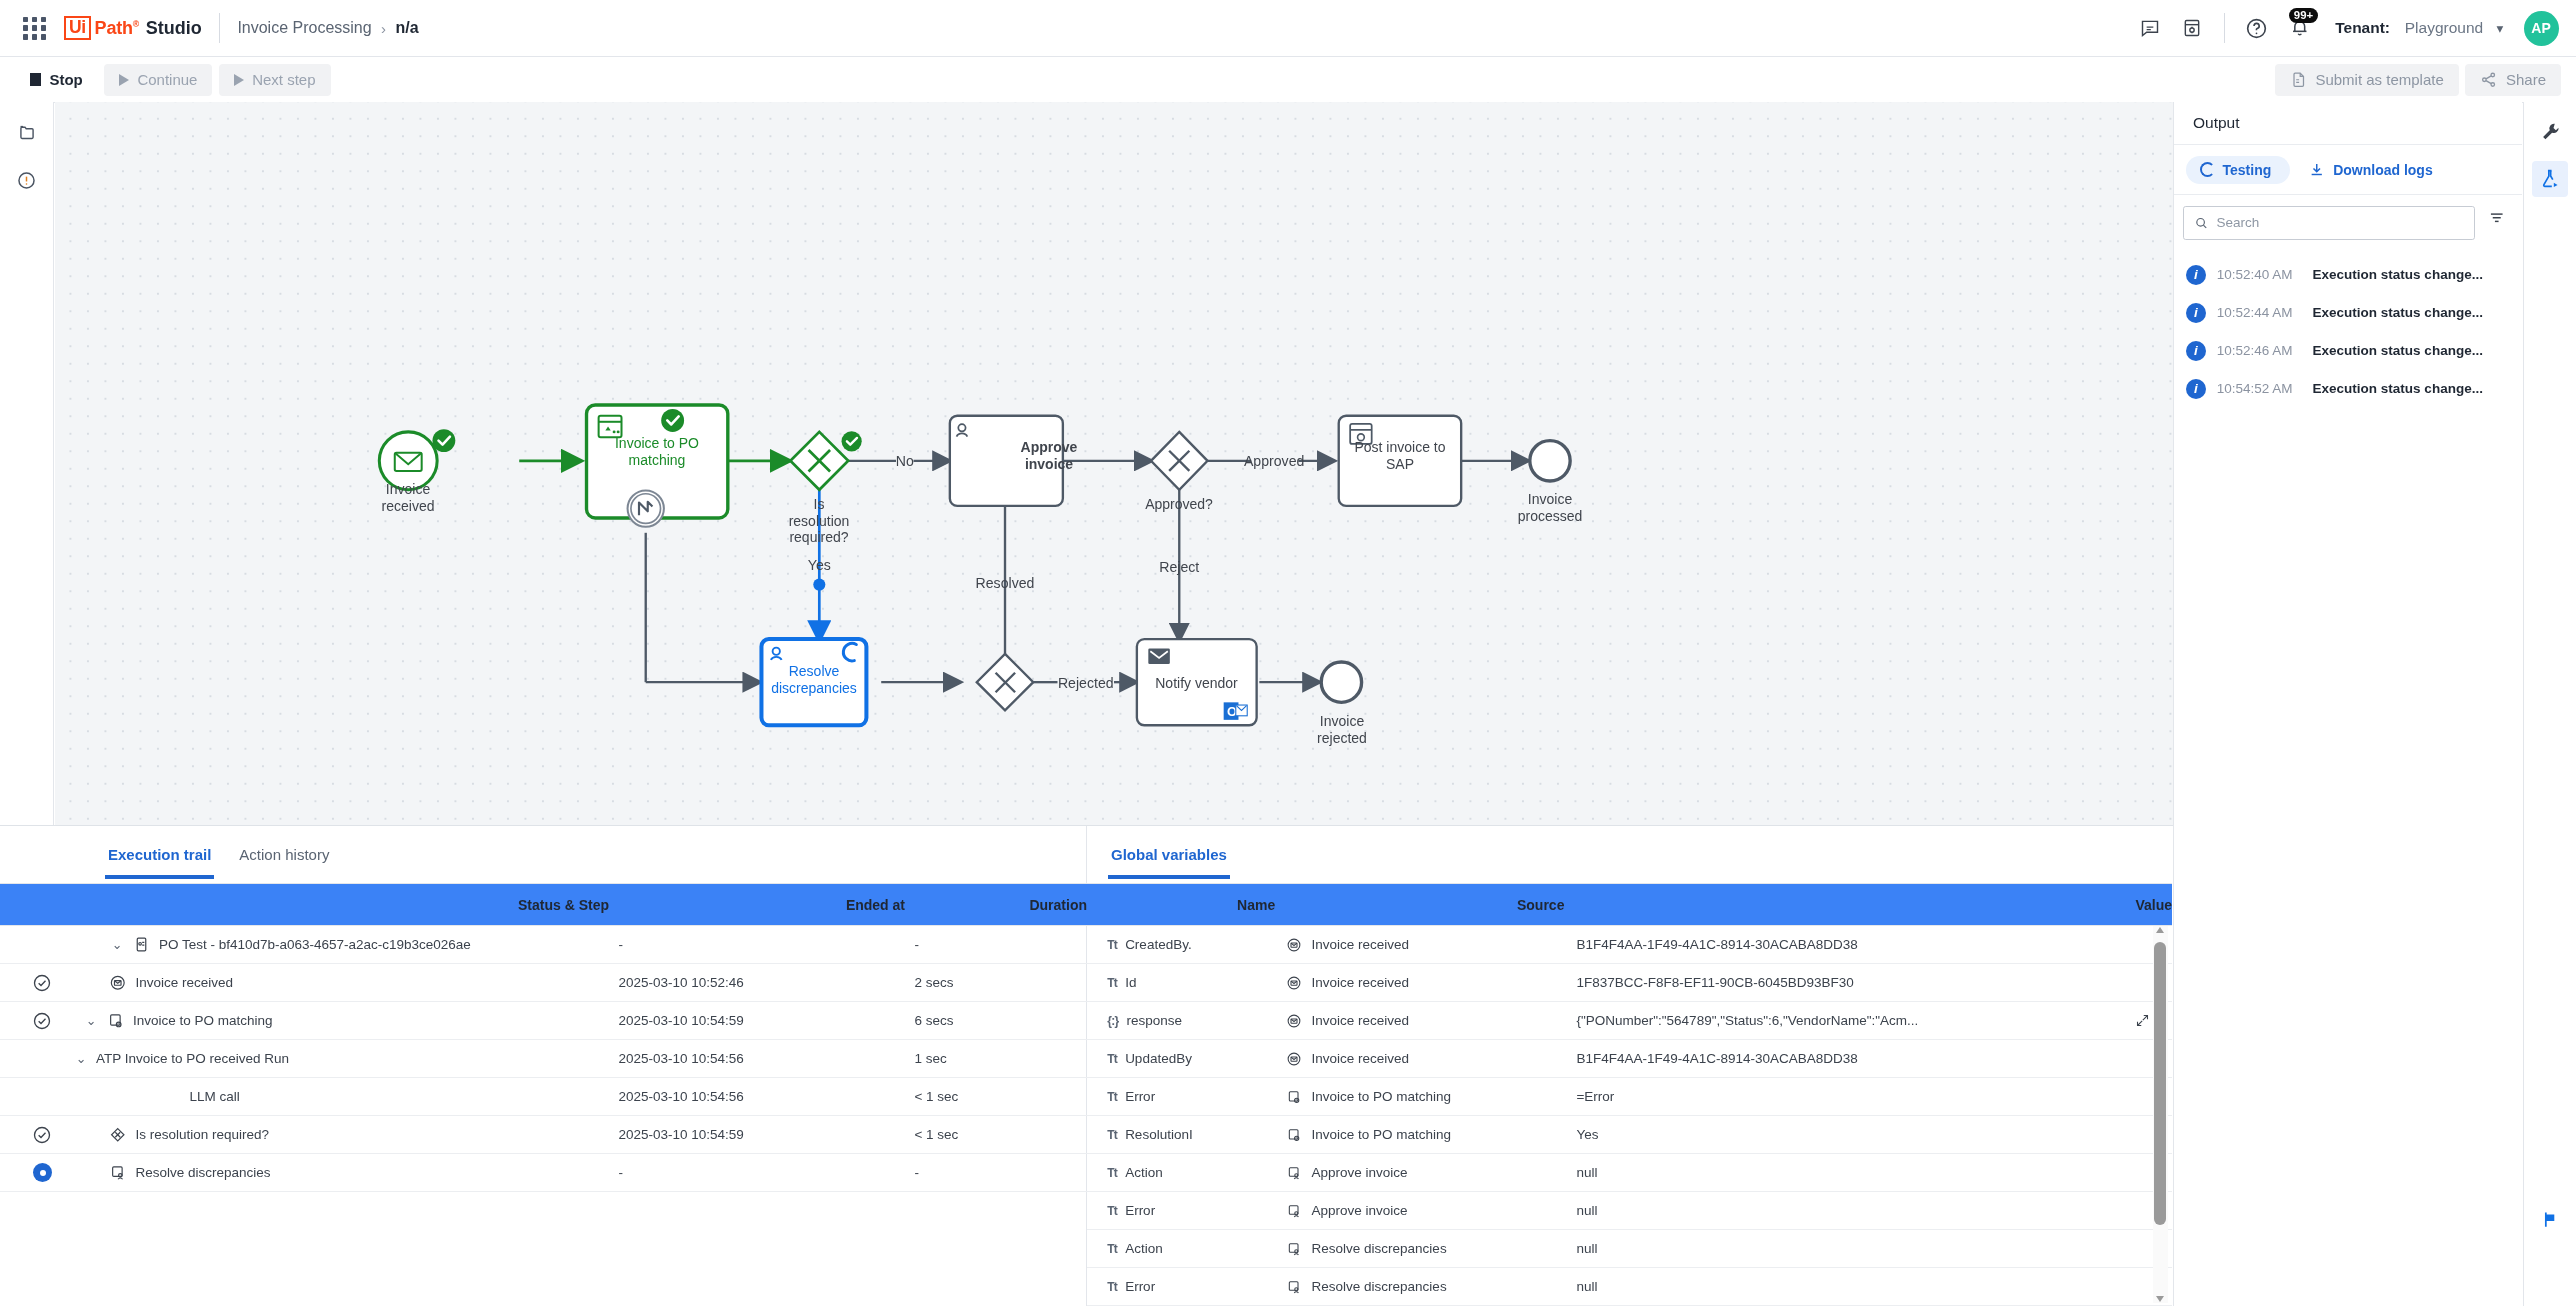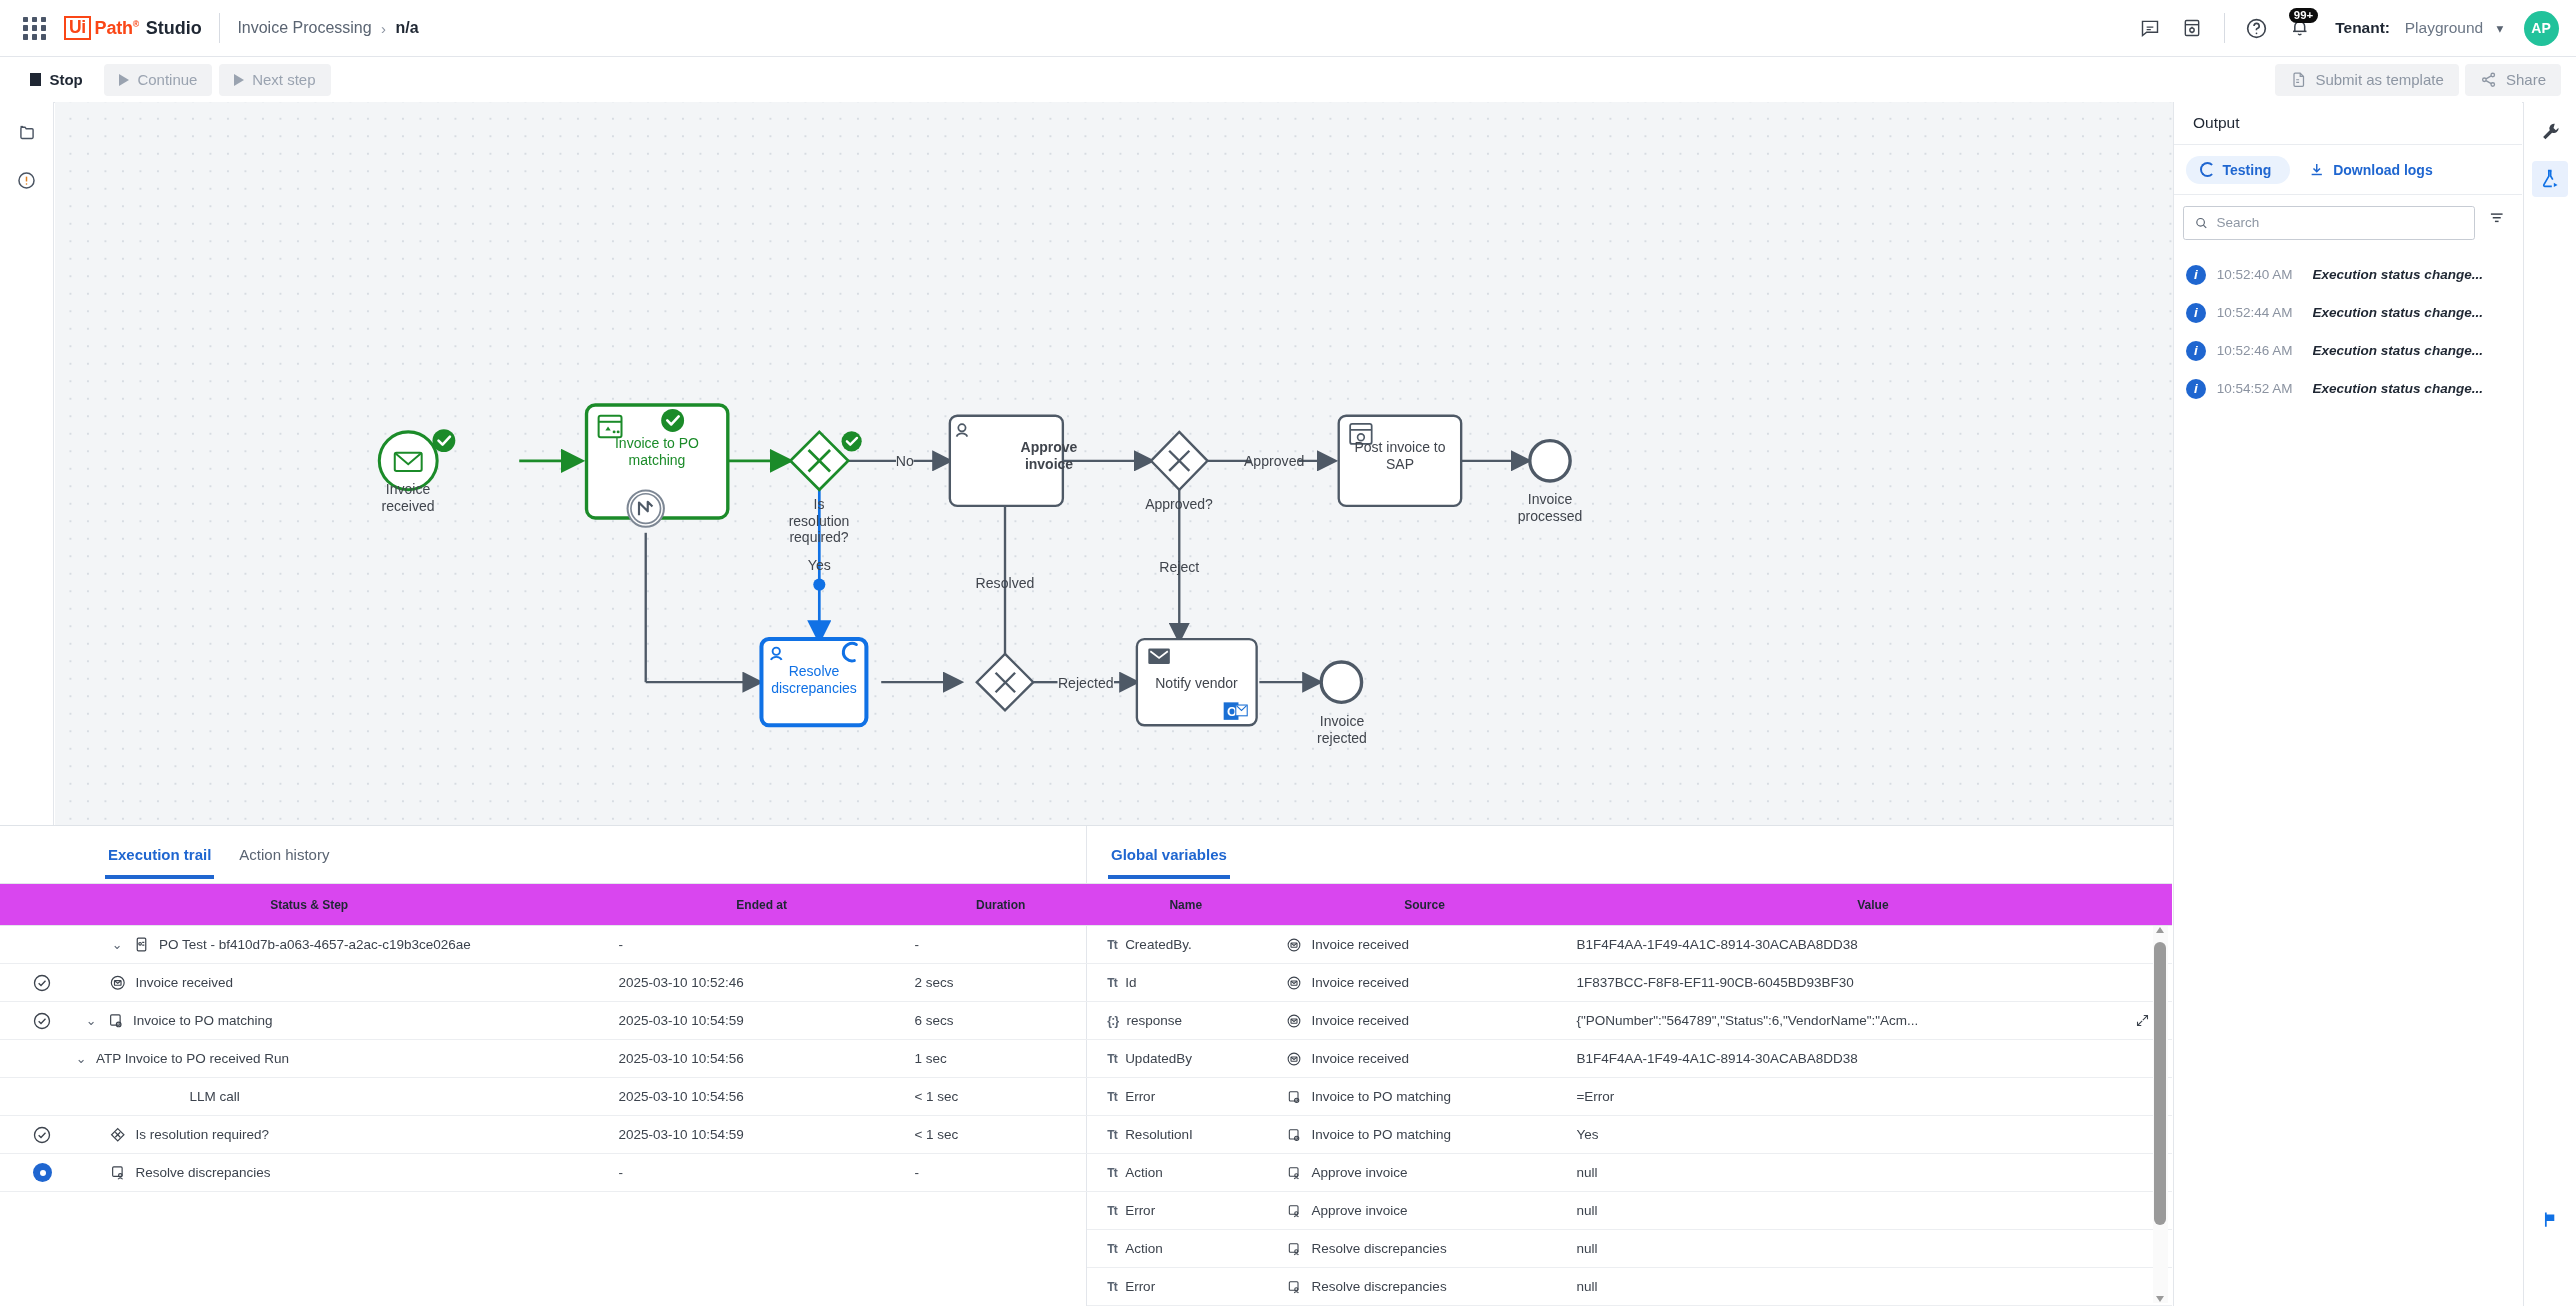--- a/index.html
+++ b/index.html
@@ -110,21 +110,21 @@
   .search-box {
     flex:1; height: 34px; border:0.7px solid #c7ccd4; border-radius: 2.7px; display:flex; align-items:center; padding: 0 9.4px; gap: 8px; background:#fff;
   }
   .search-box input { border:none; outline:none; font-size:13.5px; color:#1f2733; width:100%; font-family:"Liberation Sans",sans-serif; background:transparent;}
   .search-box input::placeholder { color:#8e97a4; }
   .filter-ic { width: 24px; height:24px; display:flex; align-items:center; justify-content:center; cursor:pointer;}
   .log-list { padding-top: 6.7px; }
   .log-row { display:flex; align-items:center; height: 38px; padding-left: 12px; gap: 10.8px; cursor:pointer;}
   .log-i { width: 20px; height: 20px; border-radius:50%; background:#1f66d0; color:#fff; font-size:13.5px; font-weight:700; display:flex; align-items:center; justify-content:center; font-style:italic; flex:none;}
   .log-time { font-size: 13.5px; color:#8b93a1; flex:none; width: 85px;}
-  .log-msg { font-size: 13.5px; color:#1f2733; font-weight:700; white-space:nowrap; overflow:hidden; text-overflow:ellipsis;font-style:italic;}
+  .log-msg { font-size: 13.5px; color:#1f2733; font-weight:700; white-space:nowrap; overflow:hidden; text-overflow:ellipsis;}
 
   
   .rightrail {
     position: absolute; left: 2523px; top: 102px; width: 53px; height: 1205px;
     background: #fff; border-left: 0.7px solid #e3e6eb;
     display:flex; flex-direction:column; align-items:center; padding-top: 12px; gap: 10.8px;
   }
   .rr-icon { width: 36px; height: 36px; display:flex; align-items:center; justify-content:center; border-radius:4px; cursor:pointer;}
   .rr-icon.active { background:#e8f0fd; }
   .rr-flag { position:absolute; bottom: 70px; left: 8.7px; width:36px; height:36px; display:flex; align-items:center; justify-content:center; cursor:pointer;}
@@ -135,21 +135,21 @@
   .bpanel.left { width: 1087px; border-right:0.7px solid #e3e6eb; }
   .bpanel.right { width: 1085px; }
   .tabrow { height: 57px; display:flex; align-items:center; padding-left: 108px; gap: 28px; }
   .bpanel.right .tabrow { padding-left: 24px; }
   .tab { font-size: 15px; color:#5a6472; cursor:pointer; position:relative; padding-bottom: 16px; padding-top:15px;}
   .tab.active { color:#1f66d0; font-weight:700; }
   .tab.active::after { content:""; position:absolute; left:-2.7px; right:-2.7px; bottom:0; height:3.4px; background:#1f66d0; }
 
   table.grid { width: 100%; border-collapse: collapse; table-layout: fixed; }
   table.grid th {
-    background:#d946ef; font-size:12px; color:#1f2733; text-align:center; font-weight:700;
+    background:#3b82f6; font-size:14px; color:#1f2733; text-align:right; font-weight:700;
     height: 42px; padding: 0 0 0 9.4px; border-bottom:0.7px solid #e3e6eb; border-top:0.7px solid #e3e6eb;
   }
   table.grid td {
     font-size: 13.5px; color:#3c434d; height: 38px; border-bottom:0.7px solid #eceef1; padding: 0 0 0 9.4px;
     white-space:nowrap; overflow:hidden; text-overflow:ellipsis;
   }
   .cellflex { display:flex; align-items:center; gap: 8px; }
   .chev-sm { color:#5a6472; font-size: 12.8px; width:13.5px; flex:none; text-align:center; cursor:pointer;}
   .ico-box { width: 19px; height:19px; flex:none; display:flex; align-items:center; justify-content:center;}
   .stat-ok { width:20px; height:20px; flex:none; }

